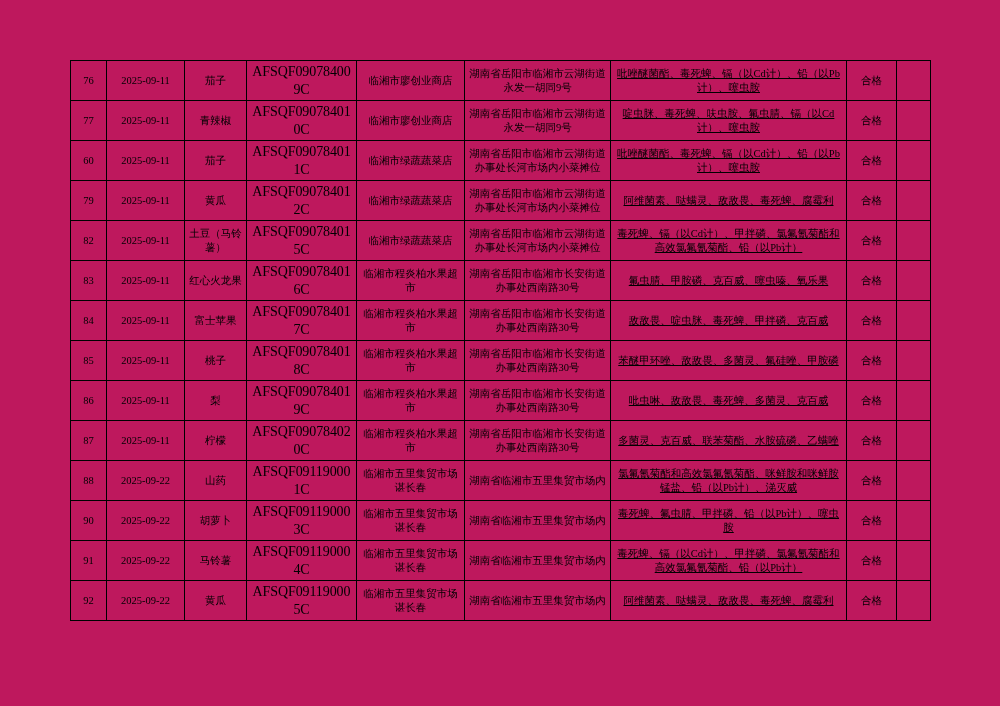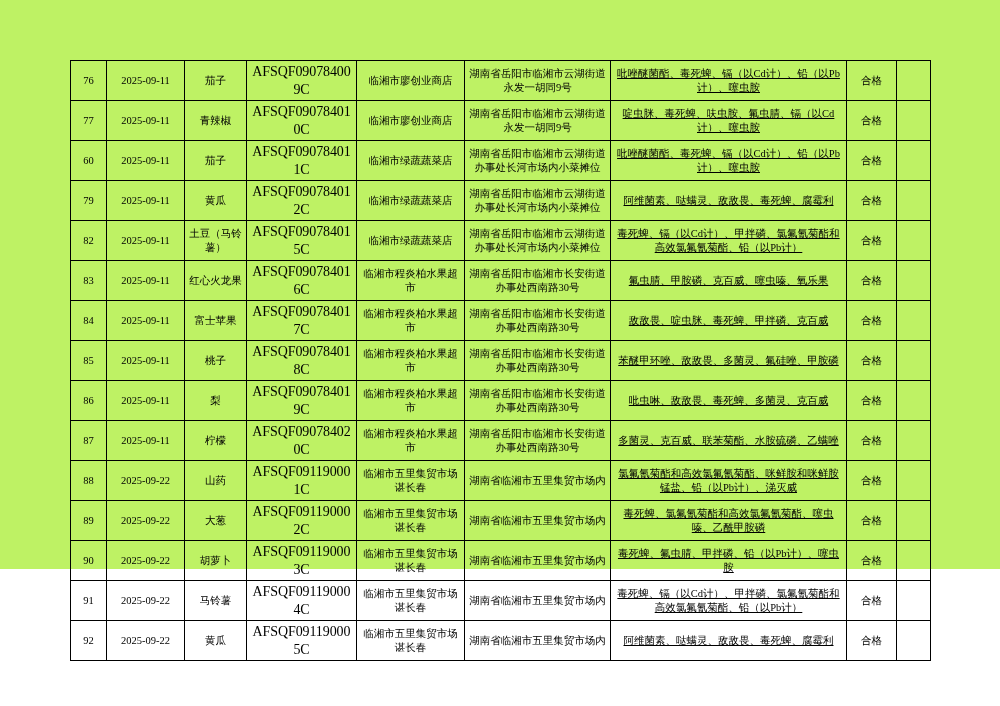--- a/index.html
+++ b/index.html
@@ -10,22 +10,22 @@
   body {
     width: 1000px;
     height: 706px;
     font-family: "Liberation Serif", "DejaVu Serif", serif;
     color: #000000;
     overflow: hidden;
   }
   .page {
     position: relative;
     width: 1000px;
-    height: 569px;
-    background: #bef264;
+    height: 706px;
+    background: #be185d;
     box-sizing: border-box;
   }
   .table-wrap {
     position: absolute;
     left: 70px;
     top: 60px;
     width: 860px;
   }
   table.insp {
     border-collapse: collapse;
@@ -202,31 +202,20 @@
           <td>2025-09-22</td>
           <td class="name">山药</td>
           <td class="code">AFSQF091190001C</td>
           <td class="org">临湘市五里集贸市场谌长春</td>
           <td class="addr">湖南省临湘市五里集贸市场内</td>
           <td class="item">氯氟氰菊酯和高效氯氟氰菊酯、咪鲜胺和咪鲜胺锰盐、铅（以Pb计）、涕灭威</td>
           <td>合格</td>
           <td class="remark"></td>
         </tr>
         <tr>
-          <td>89</td>
-          <td>2025-09-22</td>
-          <td class="name">大葱</td>
-          <td class="code">AFSQF091190002C</td>
-          <td class="org">临湘市五里集贸市场谌长春</td>
-          <td class="addr">湖南省临湘市五里集贸市场内</td>
-          <td class="item">毒死蜱、氯氟氰菊酯和高效氯氟氰菊酯、噻虫嗪、乙酰甲胺磷</td>
-          <td>合格</td>
-          <td class="remark"></td>
-        </tr>
-        <tr>
           <td>90</td>
           <td>2025-09-22</td>
           <td class="name">胡萝卜</td>
           <td class="code">AFSQF091190003C</td>
           <td class="org">临湘市五里集贸市场谌长春</td>
           <td class="addr">湖南省临湘市五里集贸市场内</td>
           <td class="item">毒死蜱、氟虫腈、甲拌磷、铅（以Pb计）、噻虫胺</td>
           <td>合格</td>
           <td class="remark"></td>
         </tr>

